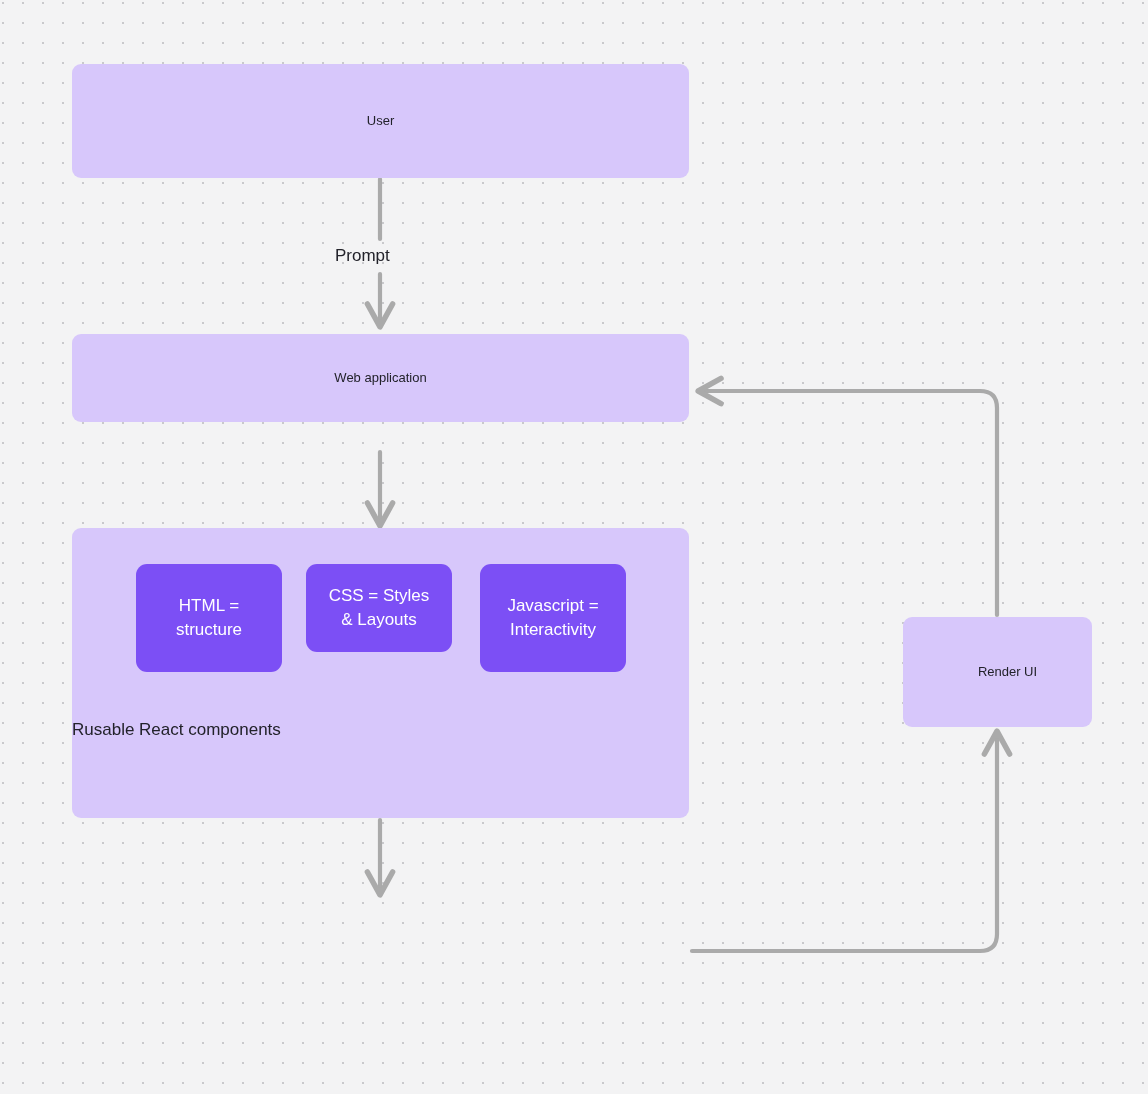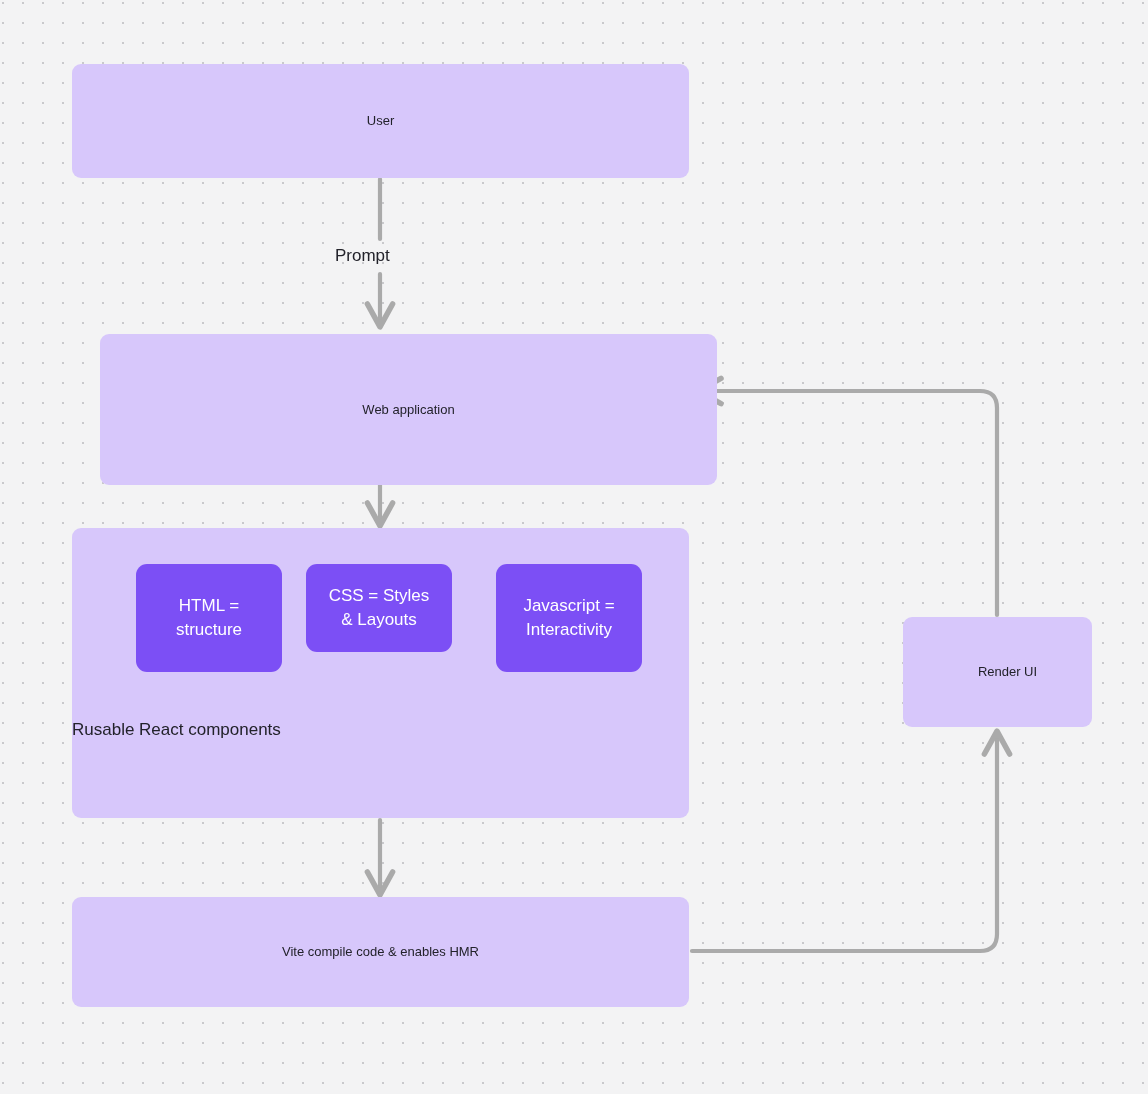--- a/index.html
+++ b/index.html
@@ -106,47 +106,44 @@
   </svg>
 
   <div class="node node-outer" style="left:72px; top:64px; width:617px; height:114px;">
     <span>User</span>
   </div>
 
   <div class="edge-label" style="left:330px; top:246px; width:100px;">
     <span>Prompt</span>
   </div>
 
-  <div class="node node-outer" style="left:72px; top:334px; width:617px; height:151px;margin-left:28px;">
+  <div class="node node-outer" style="left:72px; top:334px; width:617px; height:88px;">
     <span>Web application</span>
   </div>
 
   <div class="node node-group" style="left:72px; top:528px; width:617px; height:290px;">
 
     <div class="chip" style="left:64px; top:36px; width:146px; height:108px;">
       <span>HTML =
 structure</span>
     </div>
 
     <div class="chip" style="left:234px; top:36px; width:146px; height:88px;">
       <span>CSS = Styles
 &amp; Layouts</span>
     </div>
 
-    <div class="chip" style="left:424px; top:36px; width:146px; height:108px;">
+    <div class="chip" style="left:408px; top:36px; width:146px; height:108px;">
       <span>Javascript =
 Interactivity</span>
     </div>
 
     <div class="group-caption" style="top:192px;">
       <span>Rusable React components</span>
     </div>
   </div>
 
-  <div class="node node-outer" style="left:72px; top:897px; width:617px; height:110px;">
-    <span>Vite compile code &amp; enables HMR</span>
-  </div>
 
   <div class="node node-outer" style="left:903px; top:617px; width:189px; height:110px;padding-left:20px;">
     <span>Render UI</span>
   </div>
 
 </div>
 
 </body></html>

